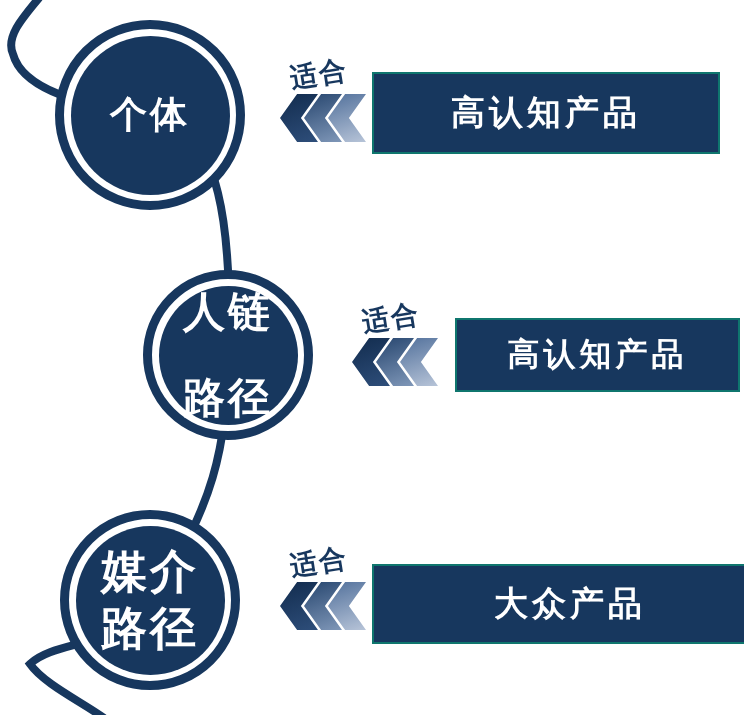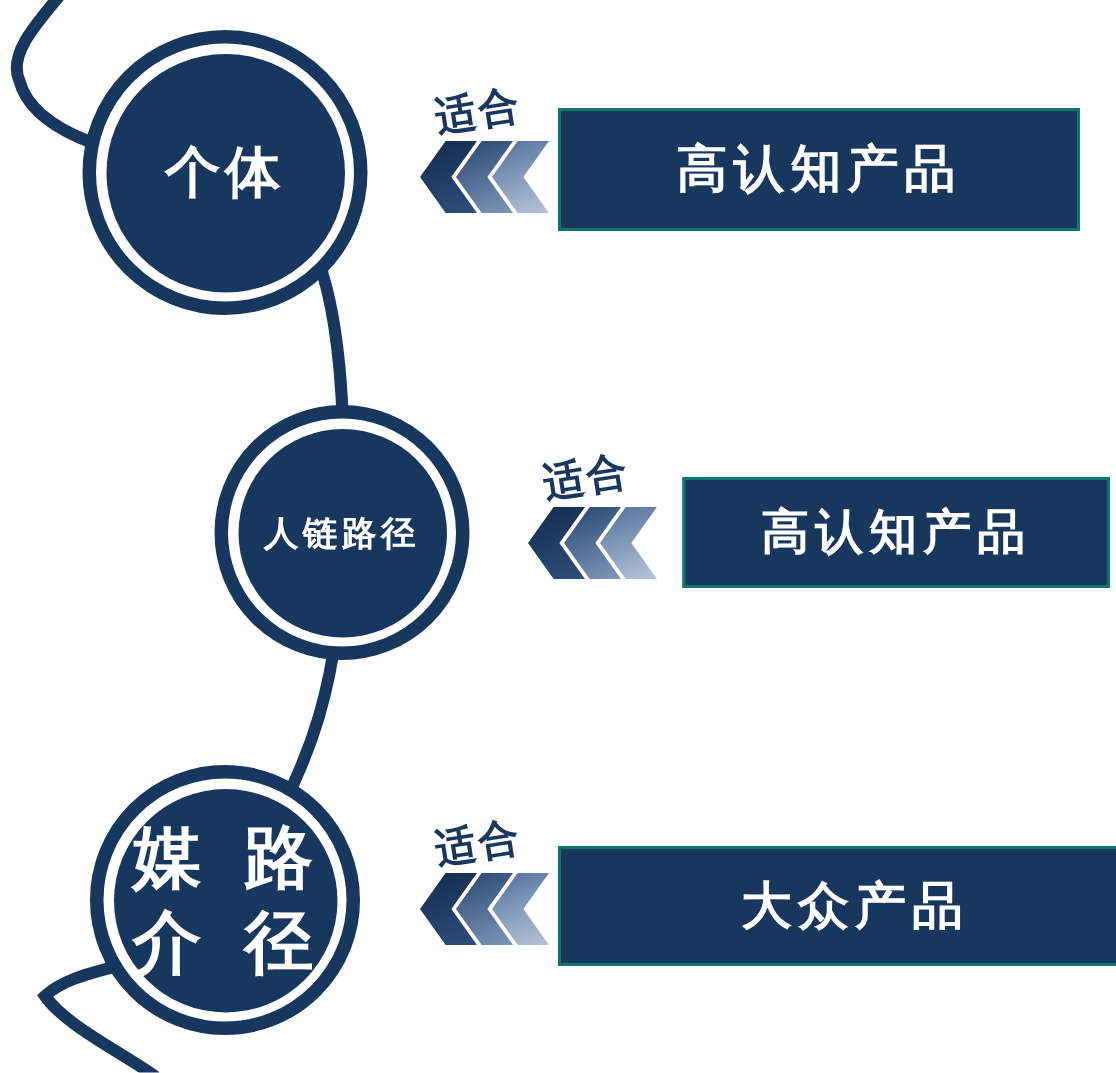--- a/index.html
+++ b/index.html
@@ -13,28 +13,28 @@
 
   
   .node-circle{
     position:absolute;z-index:2;box-sizing:border-box;
     border:9px solid #17375E;border-radius:50%;background:#ffffff;
     display:flex;align-items:center;justify-content:center;
   }
   .node-circle .inner{
     width:calc(100% - 13px);height:calc(100% - 13px);
     background:#17375E;border-radius:50%;
-    display:flex;flex-direction:row;align-items:center;justify-content:center;
+    display:flex;flex-direction:column;align-items:center;justify-content:center;
     color:#ffffff;font-weight:bold;text-align:center;
   }
   .node-circle .inner span{display:block;line-height:1.25;letter-spacing:3px;}
   #circle-1{left:55px;top:20px;width:190px;height:190px;}
   #circle-1 .inner{font-size:37px;}
   #circle-2{left:143px;top:270px;width:170px;height:170px;}
-  #circle-2 .inner{font-size:23px;}
+  #circle-2 .inner{font-size:42px;justify-content:space-between;}
   #circle-3{left:60px;top:510px;width:180px;height:180px;}
   #circle-3 .inner{font-size:46px;}
 
   
   .suit{position:absolute;z-index:3;width:96px;}
   .suit .tag{
     display:inline-block;color:#17375E;font-weight:bold;font-size:27px;
     letter-spacing:2px;transform:rotate(-9deg);margin-left:10px;
   }
   .chevrons{position:relative;height:48px;margin-top:2px;}

